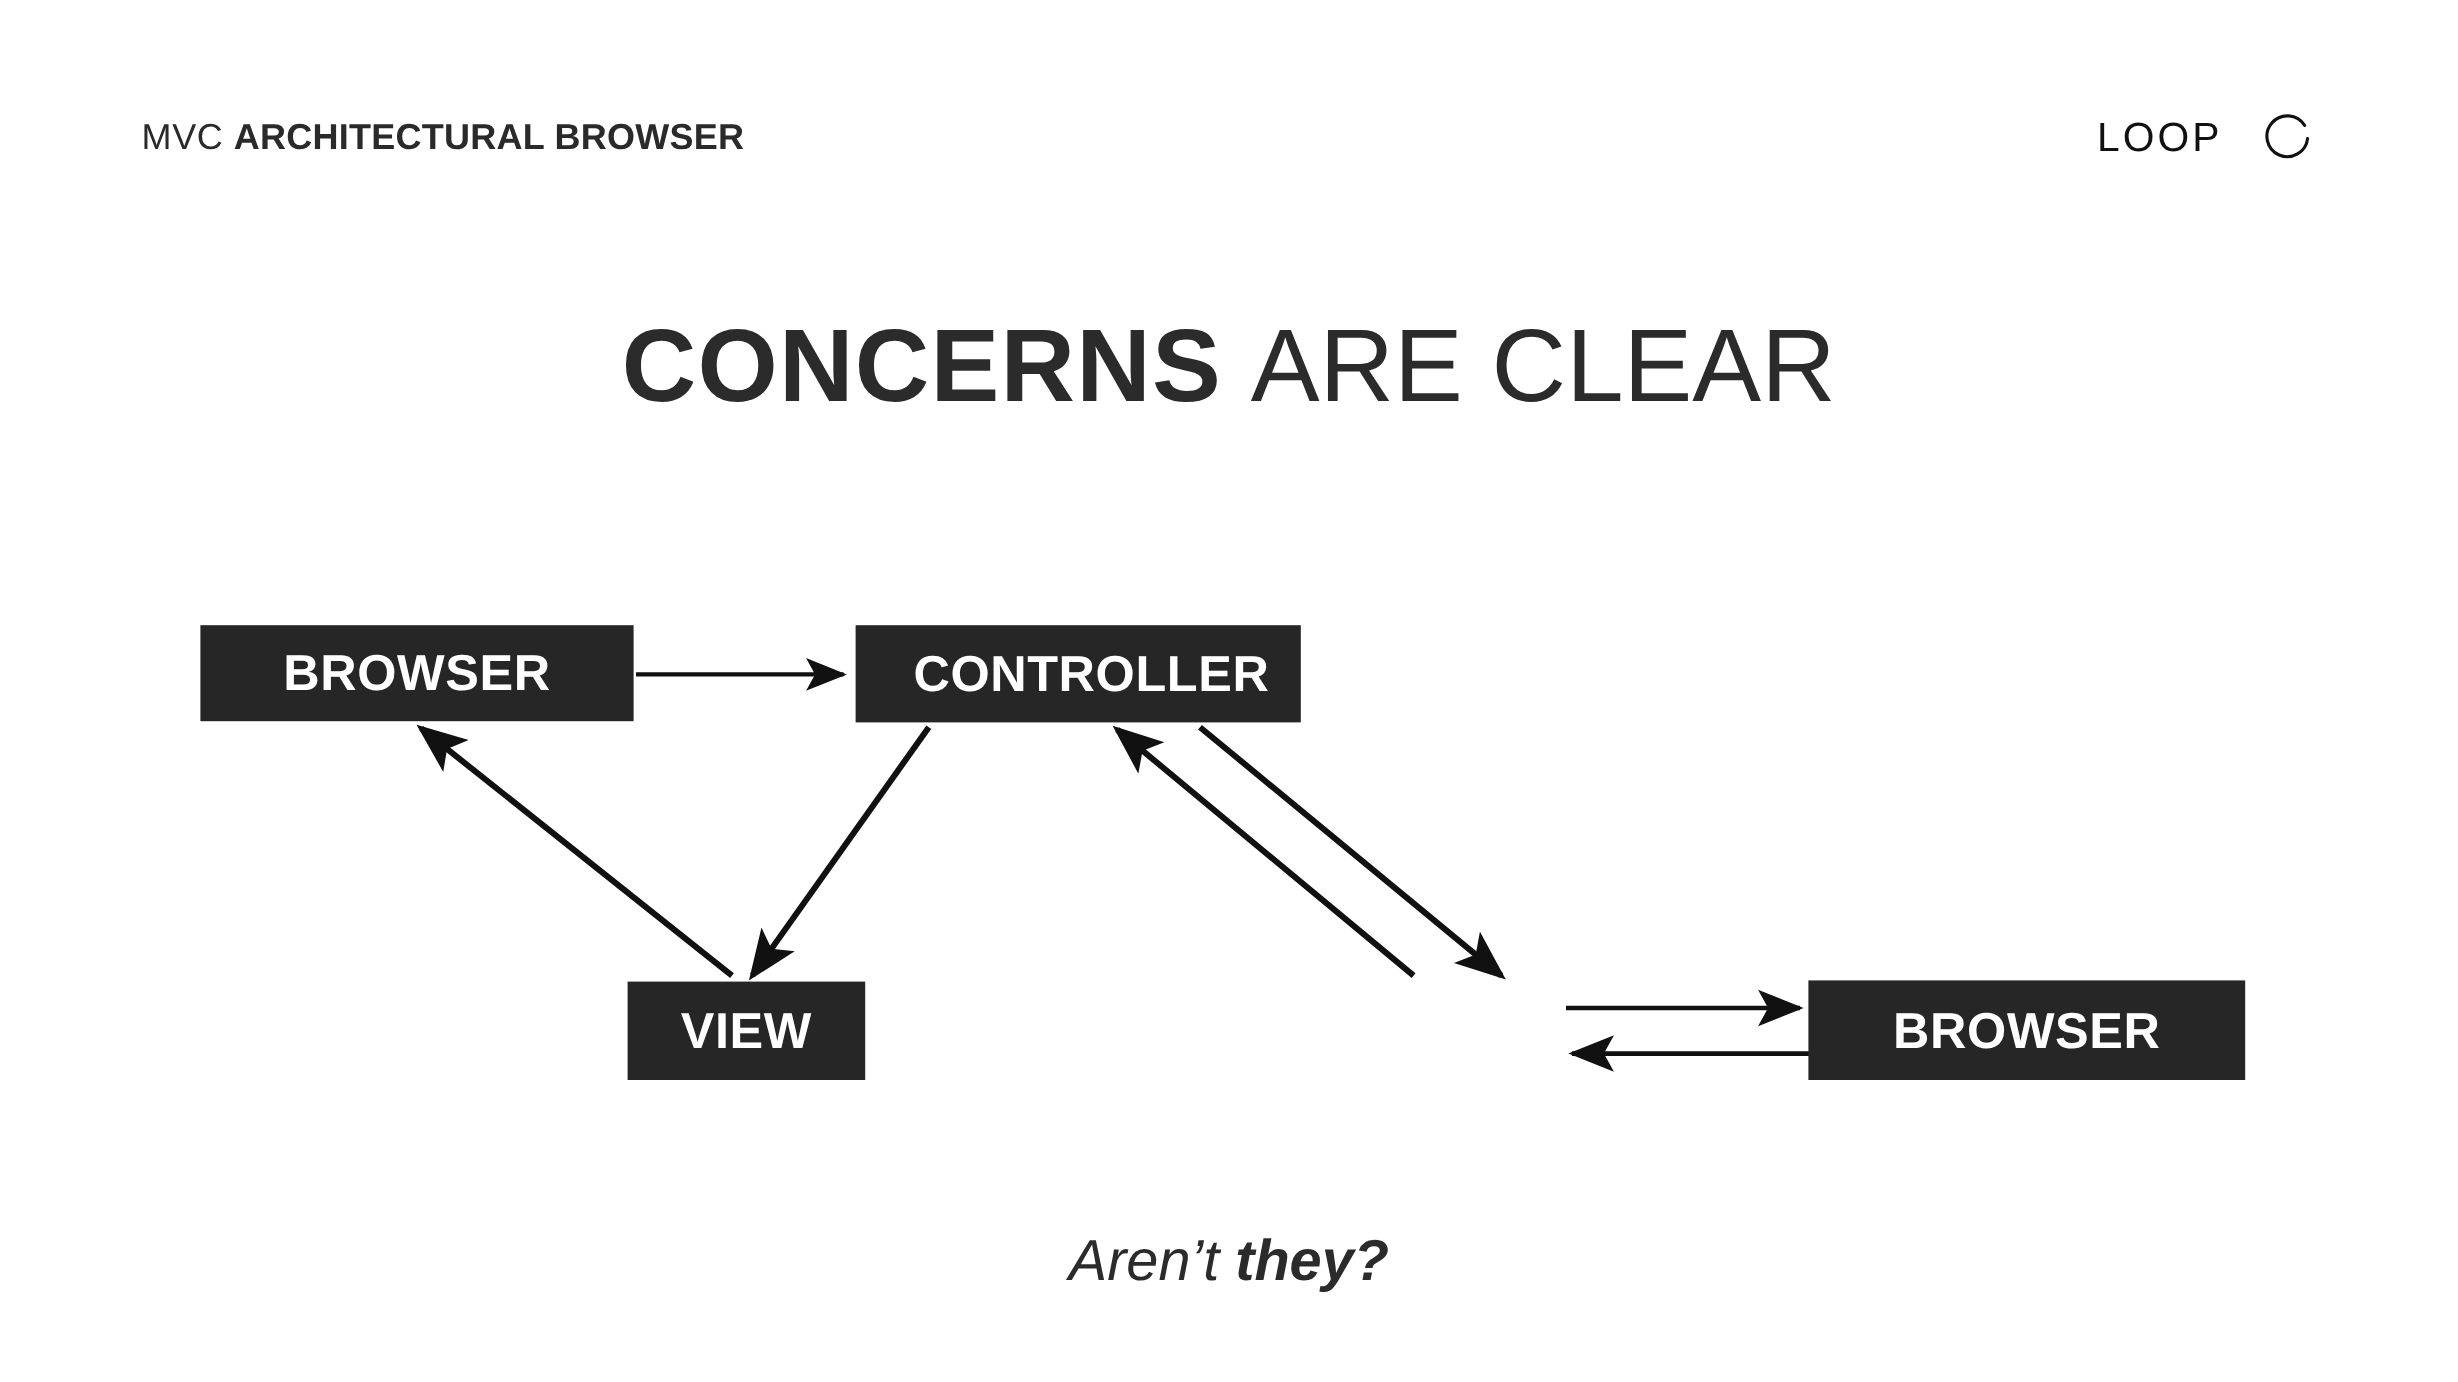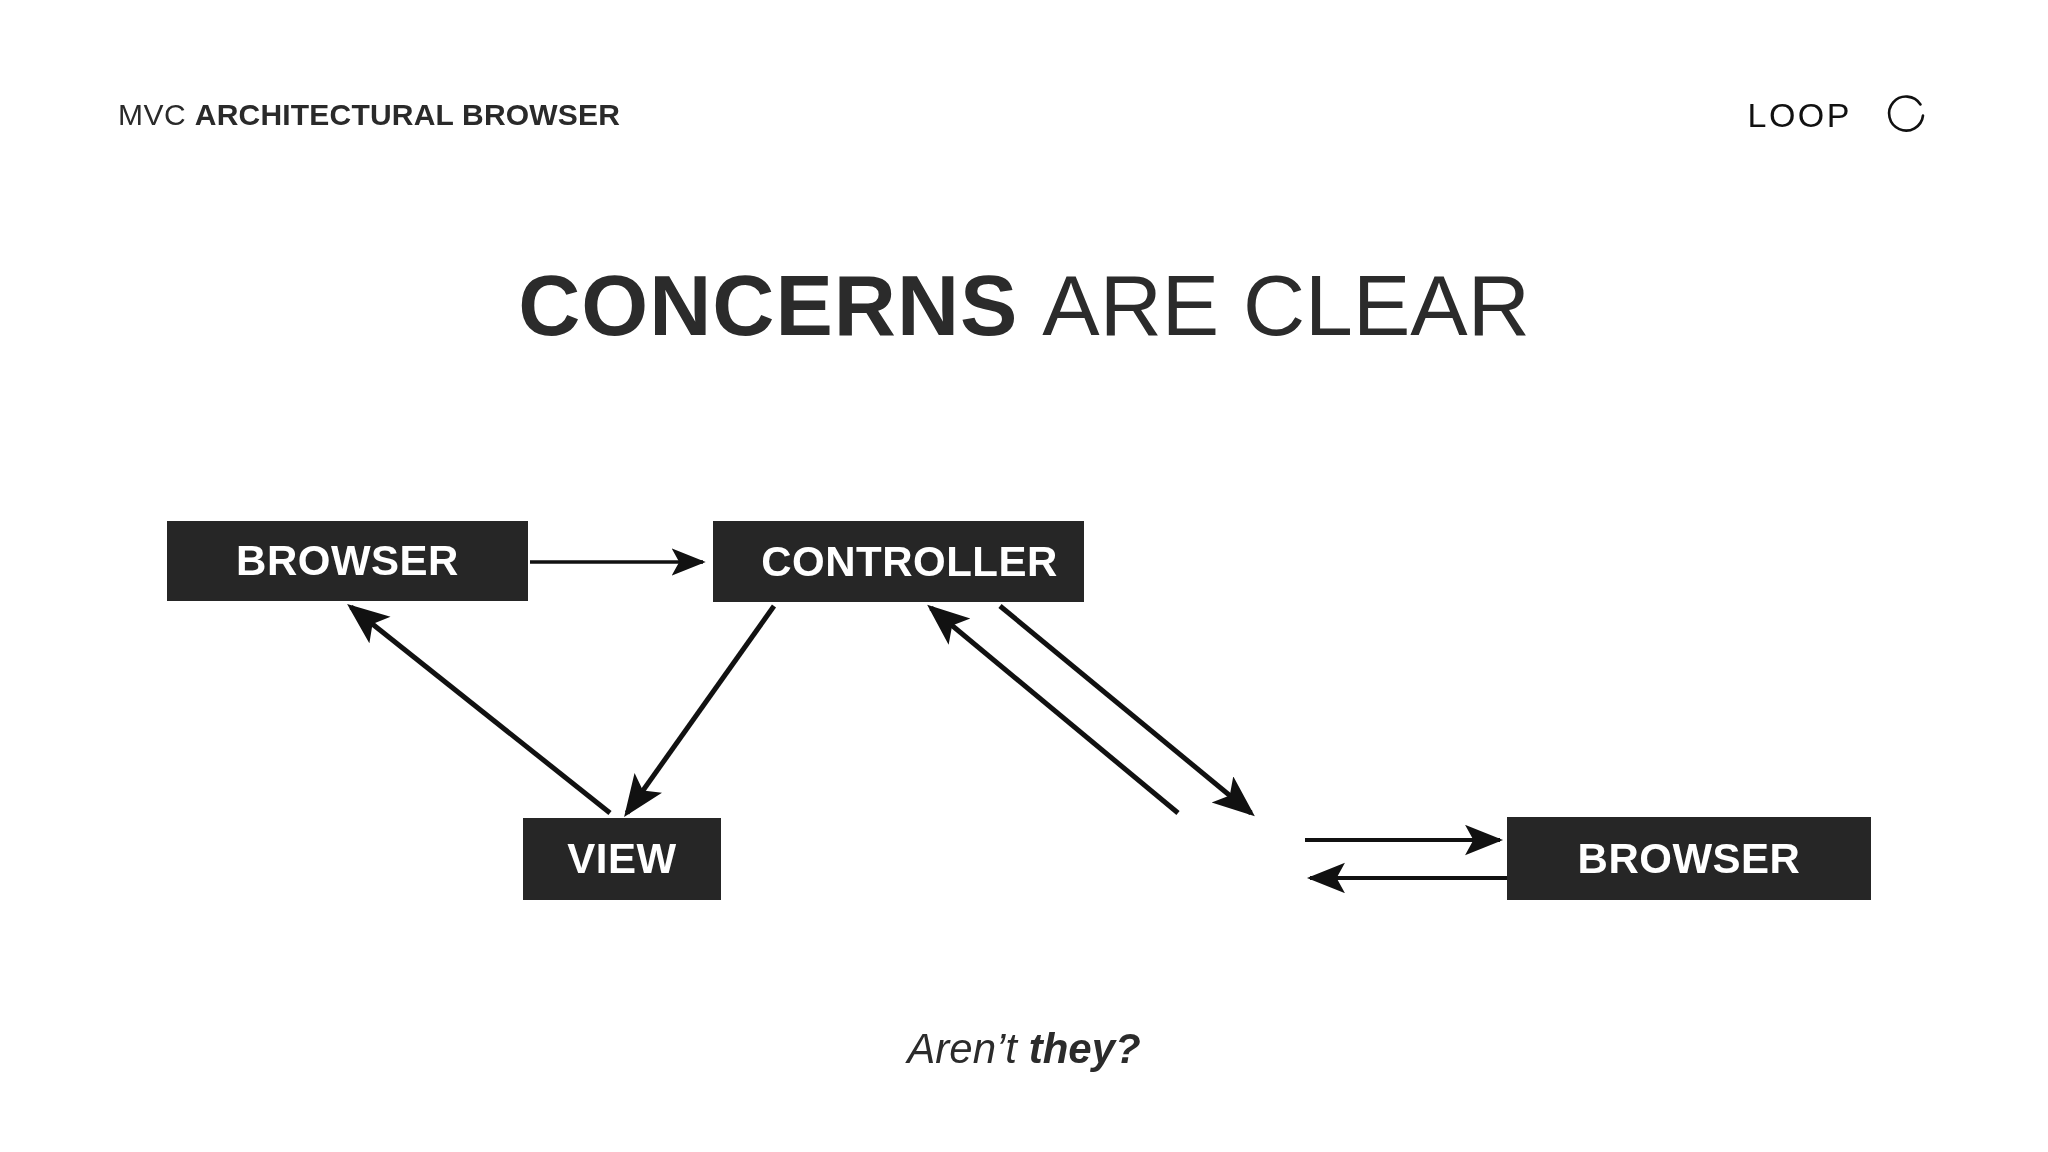--- a/index.html
+++ b/index.html
@@ -127,21 +127,21 @@
   .node-model      { left: 1077px; top: 818px; width: 230px; height: 82px; }
   .node-database   { left: 1507px; top: 817px; width: 364px; height: 83px; }
 
   
   .footer-note {
     position: absolute;
     top: 1028px;
     left: 0;
     width: 100%;
     text-align: center;
-    font-size: 42px;
+    font-size: 48px;
     line-height: 1;
     font-style: italic;
     color: #2b2b2b;
     white-space: nowrap;
   }
   .footer-note .light { font-weight: 300; }
   .footer-note .bold  { font-weight: 700; }
 </style>
 </head>
 <body>

